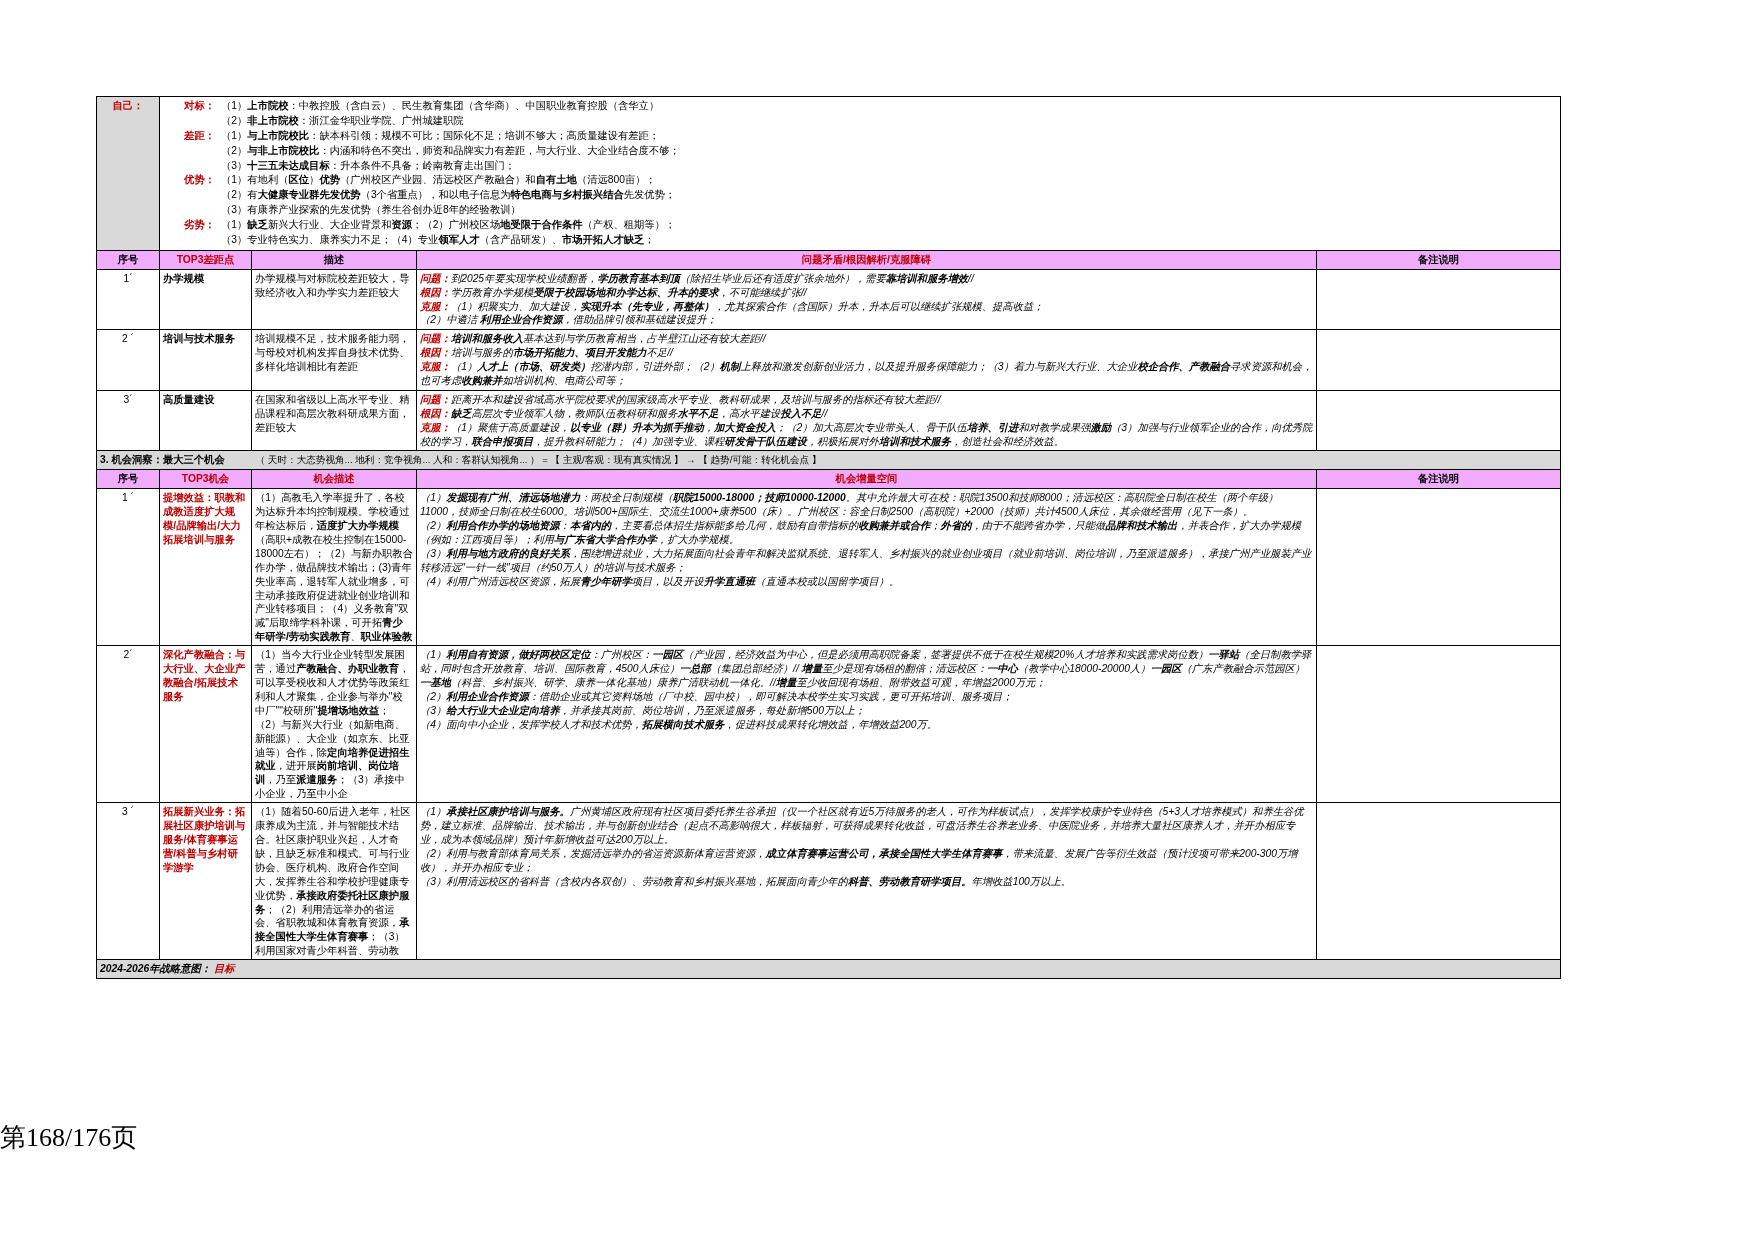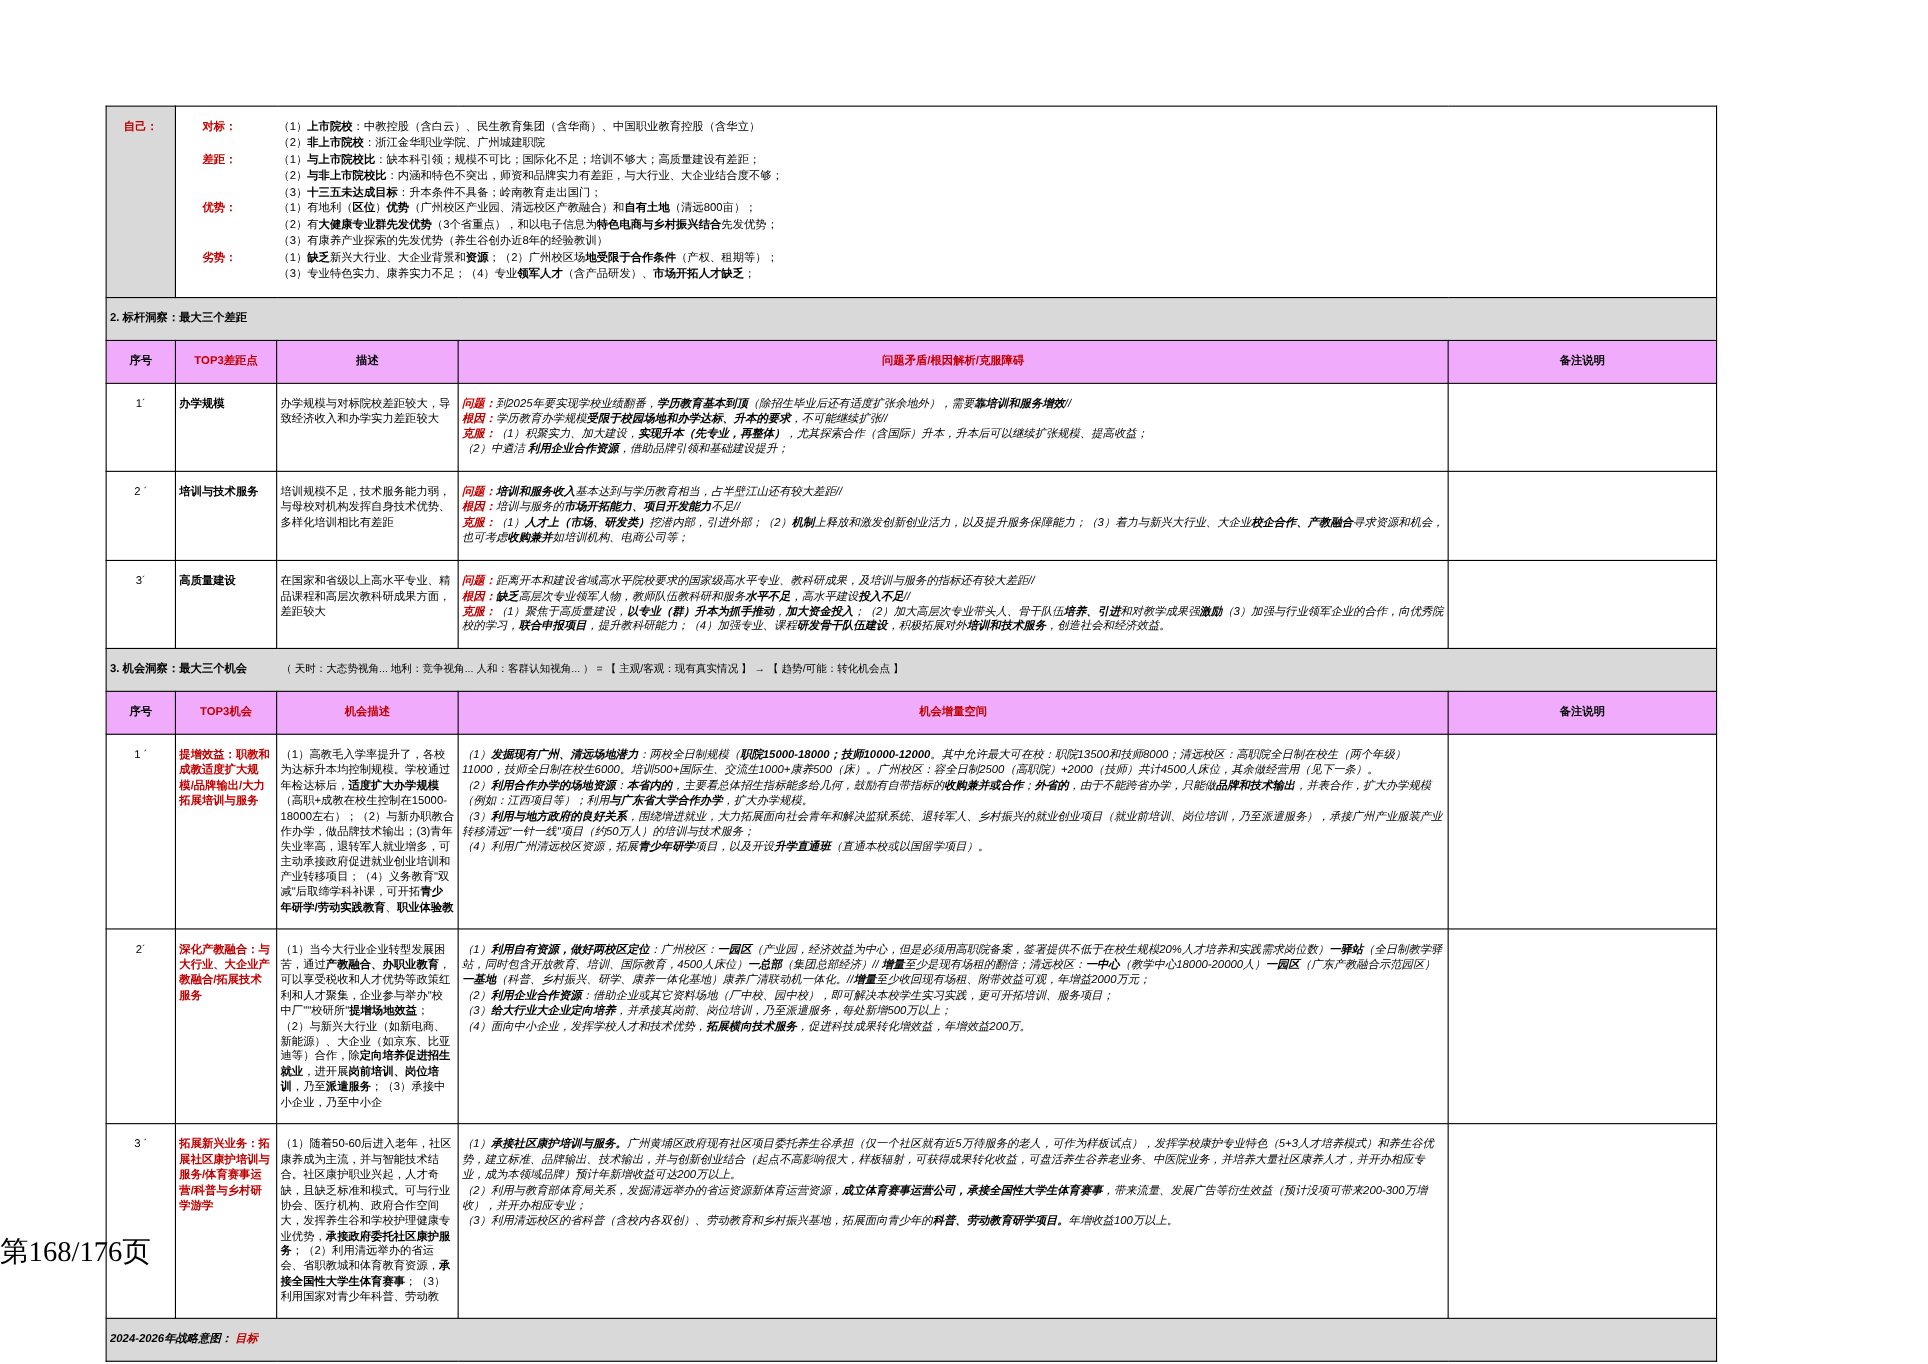--- a/index.html
+++ b/index.html
@@ -21,21 +21,21 @@
     width: 1464px;
   }
   table.doc {
     border-collapse: collapse;
     width: 100%;
     table-layout: fixed;
   }
   table.doc td, table.doc th {
     border: 1px solid #000;
     vertical-align: top;
-    padding: 12px 3px;
+    padding: 2px 3px;
     font-size: 10.3px;
     line-height: 1.35;
   }
   .sec-head td {
     background: #d9d9d9;
     font-weight: bold;
     font-size: 10.5px;
     padding: 3px 4px;
   }
   .hdr td {
@@ -58,21 +58,20 @@
     font-size: 12px;
   }
   .self-body {
     padding: 5px 6px 6px 6px;
     font-size: 10.3px;
     line-height: 1.5;
   }
   .self-row {
     display: flex;
     margin-bottom: 1px;
-    gap: 32px;
   }
   .self-key {
     color: #c00000;
     font-weight: bold;
     width: 52px;
     flex: 0 0 52px;
     text-align: right;
     padding-right: 6px;
   }
   .self-val {
@@ -189,23 +188,20 @@
                 <div class="self-val">（1）<b>缺乏</b>新兴大行业、大企业背景和<b>资源</b>；（2）广州校区场<b>地受限于合作条件</b>（产权、租期等）；</div>
               </div>
               <div class="self-row">
                 <div class="self-key"></div>
                 <div class="self-val">（3）专业特色实力、康养实力不足；（4）专业<b>领军人才</b>（含产品研发）、<b>市场开拓人才缺乏</b>；</div>
               </div>
             </div>
       </td>
     </tr>
 
-    <tr class="sec-head">
-      <td colspan="5">2. 标杆洞察：最大三个差距</td>
-    </tr>
     <tr class="hdr">
       <td>序号</td>
       <td class="red">TOP3差距点</td>
       <td>描述</td>
       <td class="red">问题矛盾/根因解析/克服障碍</td>
       <td>备注说明</td>
     </tr>
     </tbody>
       <tbody id="section2-body">
         <tr>

